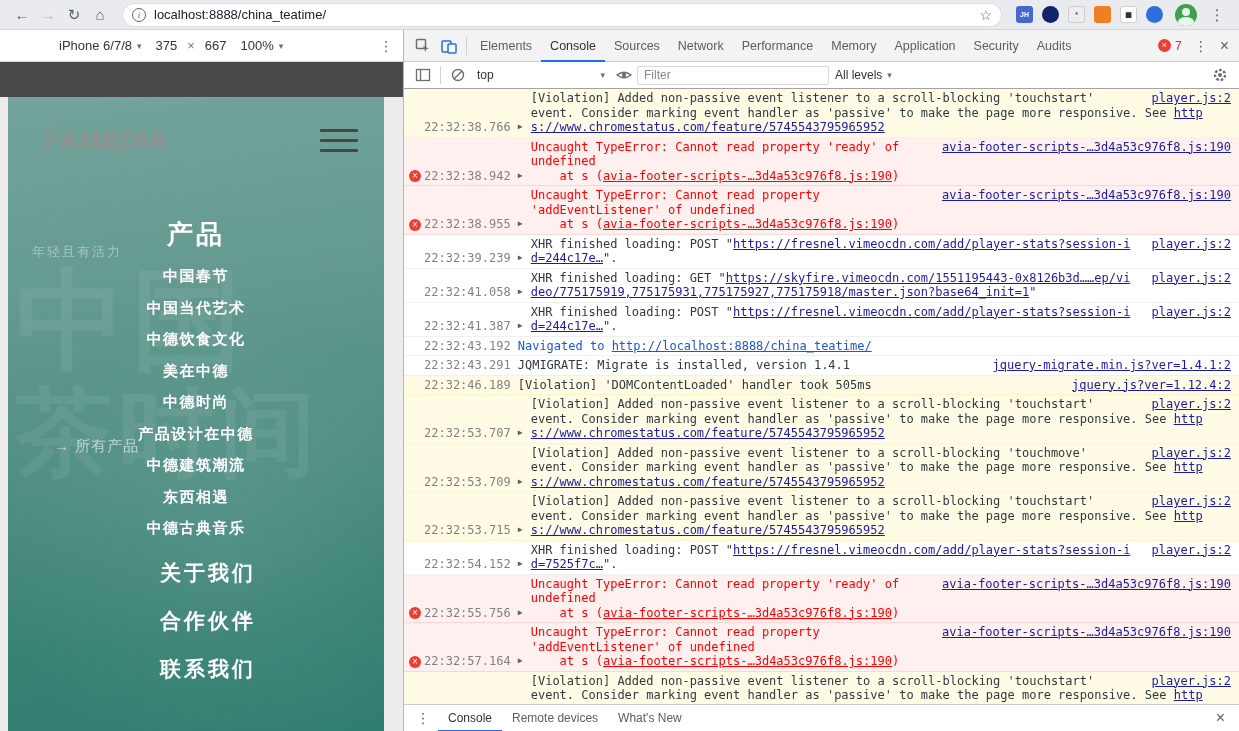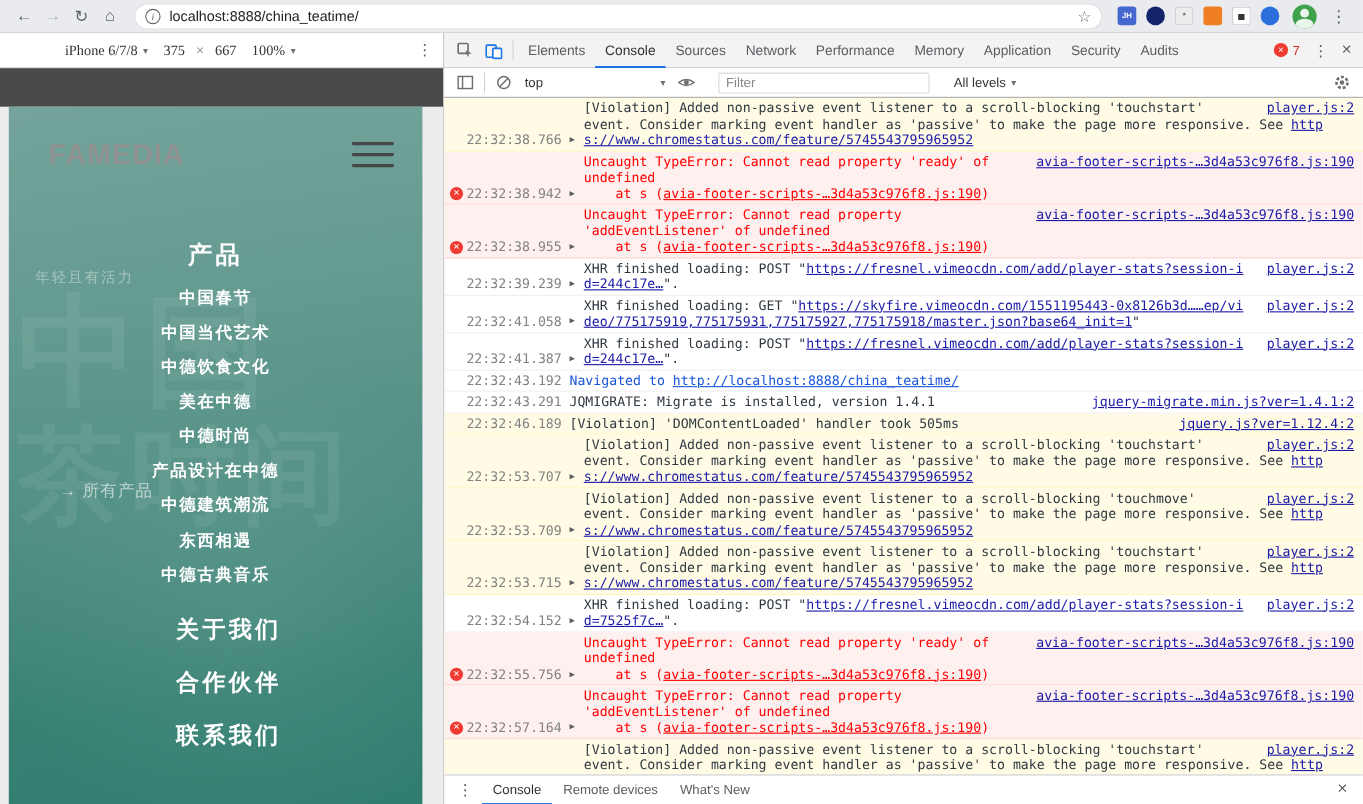--- a/index.html
+++ b/index.html
@@ -15,60 +15,60 @@
   .url-text{font-size:13px;color:#202124;flex:1;white-space:nowrap;overflow:hidden;}
   .star{color:#5f6368;font-size:14px;cursor:pointer;flex:none;}
   .ext-row{display:flex;align-items:center;gap:9px;margin:0 4px;flex:none;}
   .ext{width:17px;height:17px;display:flex;align-items:center;justify-content:center;font-size:7px;font-weight:bold;cursor:pointer;}
   .avatar{width:22px;height:22px;border-radius:50%;background:#3fa14c;position:relative;overflow:hidden;margin:0 6px;cursor:pointer;flex:none;}
   .avatar .head{position:absolute;left:7px;top:4px;width:8px;height:8px;border-radius:50%;background:#eaf6ec;}
   .avatar .bod{position:absolute;left:3px;top:13px;width:16px;height:10px;border-radius:50% 50% 0 0;background:#eaf6ec;}
 
   
   .left-pane{position:absolute;left:0;top:30px;width:403px;bottom:0;background:#ececec;}
-  .device-toolbar{height:32px;background:#fff;border-bottom:1px solid #d5d5d5;display:flex;align-items:center;font-size:13px;color:#333;padding-left:55px;gap:6px;font-family:Liberation Serif, serif;}
+  .device-toolbar{height:32px;background:#fff;border-bottom:1px solid #d5d5d5;display:flex;align-items:center;font-size:13px;color:#333;padding-left:55px;gap:6px;}
   .dev-select{display:flex;align-items:center;gap:5px;cursor:pointer;padding:0 4px;}
   .caret{font-size:9px;color:#6e6e6e;}
   .dev-dim{padding:0 4px;color:#333;}
   .dev-x{color:#777;}
   .dev-dots{margin-left:auto;margin-right:10px;color:#5f6368;font-size:14px;cursor:pointer;}
   .dark-strip{height:35px;background:#494949;}
   .page{position:absolute;left:8px;top:67px;width:376px;height:634px;overflow:hidden;
         background:linear-gradient(172deg,#74a49b 0%,#649a90 30%,#4f8e82 58%,#378173 82%,#2f7d6f 100%);}
   .page::after{content:"";position:absolute;inset:0;background:radial-gradient(circle at 58% 72%, rgba(255,255,255,0.08), transparent 46%);pointer-events:none;}
   .wm{position:absolute;left:8px;color:rgba(255,255,255,0.07);font-weight:bold;line-height:1;letter-spacing:6px;}
   .wm1{top:168px;font-size:110px;}
   .wm2{top:288px;font-size:96px;}
   .fm-logo{position:absolute;left:36px;top:28px;font-size:26px;font-weight:bold;color:#8e918f;letter-spacing:1px;cursor:pointer;}
   .burger{position:absolute;right:26px;top:32px;width:38px;cursor:pointer;}
   .burger span{display:block;height:3px;background:#474747;margin-bottom:7px;border-radius:1px;}
   .tagline{position:absolute;left:24px;top:146px;font-size:13px;color:rgba(255,255,255,0.4);letter-spacing:2px;}
   .page-menu{position:absolute;top:120px;left:0;right:0;text-align:center;color:#fff;z-index:2;}
-  .menu-heading{font-size:22px;font-weight:bold;letter-spacing:3px;margin-bottom:8px;cursor:pointer;}
+  .menu-heading{font-size:26px;font-weight:bold;letter-spacing:3px;margin-bottom:8px;cursor:pointer;}
   .menu-item{font-size:15px;font-weight:bold;line-height:31.5px;letter-spacing:1.5px;cursor:pointer;}
   .all-products{position:absolute;left:46px;top:340px;font-size:15px;color:rgba(255,255,255,0.6);letter-spacing:1px;cursor:pointer;z-index:2;}
   .page-links{position:absolute;top:452px;left:0;right:0;text-align:center;color:#fff;z-index:2;padding-left:24px;}
   .page-link{font-size:21px;font-weight:bold;line-height:48px;letter-spacing:3px;cursor:pointer;}
 
   
   .devtools{position:absolute;left:403px;top:30px;right:0;bottom:0;background:#fff;border-left:1px solid #b7b7b7;}
   .dt-tabbar{height:32px;background:#f3f3f3;border-bottom:1px solid #ccc;display:flex;align-items:center;padding-left:6px;}
   .tool-icon{width:26px;height:26px;display:flex;align-items:center;justify-content:center;cursor:pointer;flex:none;}
   .vsep{width:1px;height:18px;background:#d0d0d0;margin:0 4px;flex:none;}
   .dt-tab{padding:0 9px;height:32px;display:flex;align-items:center;font-size:12.5px;color:#5a5e62;cursor:pointer;white-space:nowrap;}
   .dt-tab.active{color:#333;box-shadow:inset 0 -2px 0 #1a73e8;}
   .err-badge{display:flex;align-items:center;gap:4px;margin-left:auto;padding:0 4px;cursor:pointer;}
   .err-badge-icon{width:13px;height:13px;border-radius:50%;background:#ef3b31;color:#fff;font-size:9px;line-height:13px;text-align:center;}
   .err-badge-count{color:#d93025;font-size:12px;}
   .dt-dots{color:#5f6368;font-size:14px;padding:0 8px;cursor:pointer;}
   .dt-close{color:#5f6368;font-size:16px;padding:0 10px 0 4px;cursor:pointer;}
 
   .console-toolbar{height:27px;background:#fff;border-bottom:1px solid #a3a3a3;display:flex;align-items:center;padding:0 6px;font-size:12px;color:#333;}
   .ctx-select{display:flex;align-items:center;justify-content:space-between;width:140px;padding:0 6px;cursor:pointer;}
-  .filter-input{width:192px;height:19px;border:1px solid #d9d9d9;border-radius:2px;font-size:12px;padding:0 6px;margin:0 16px;font-family:"Liberation Sans",sans-serif;color:#333;}
+  .filter-input{width:192px;height:19px;border:1px solid #d9d9d9;border-radius:2px;font-size:12px;padding:0 6px;margin:0 0;font-family:"Liberation Sans",sans-serif;color:#333;}
   .filter-input::placeholder{color:#888;}
   .levels-select{display:flex;align-items:center;gap:5px;padding:0 6px;cursor:pointer;}
   .toolbar-spacer{flex:1;}
 
   .console-messages{position:absolute;top:59px;left:0;right:0;bottom:27px;overflow:hidden;background:#fff;
     font-family:"DejaVu Sans Mono",monospace;font-size:12px;line-height:14.5px;color:#303942;}
   .msg{display:flex;align-items:flex-end;padding:2px 8px 2px 4px;border-bottom:1px solid #f0f0f0;}
   .msg.warn{background:#fffbe5;border-bottom-color:#fff5c2;}
   .msg.error{background:#fff0f0;border-bottom-color:#ffd6d6;}
   .msg.error .msg-content{color:#ff0000;}

